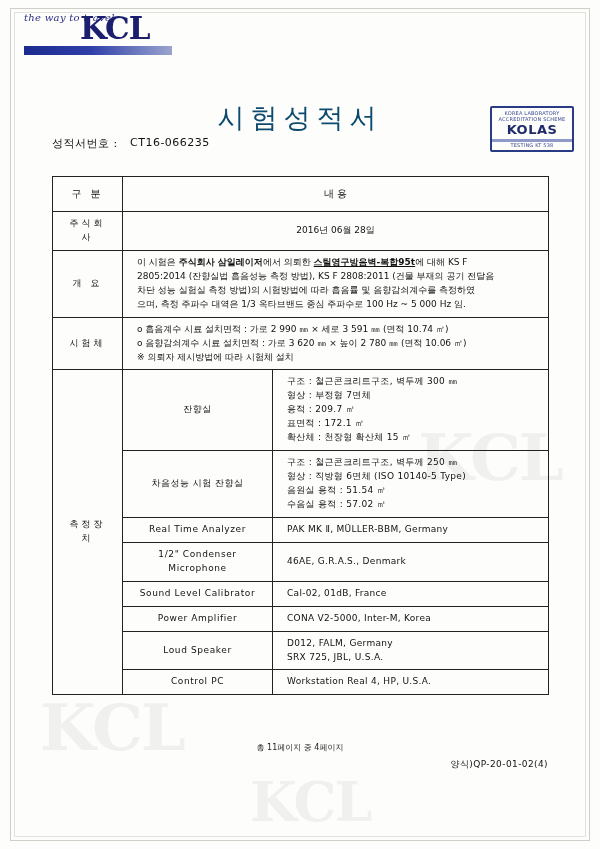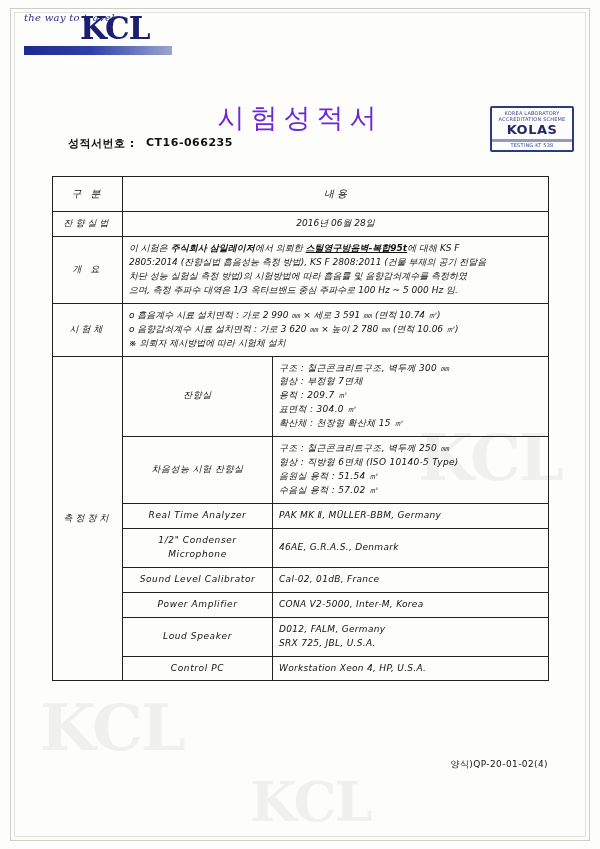--- a/index.html
+++ b/index.html
@@ -79,21 +79,21 @@
   
   .doc-title {
     position: absolute;
     top: 100px;
     left: 0;
     width: 600px;
     text-align: center;
     font-family: "DejaVu Sans", "Liberation Sans", sans-serif;
     font-size: 27px;
     letter-spacing: 6px;
-    color: #6d28d9;
+    color: #0c4a6e;
   }
 
   
   .marks {
     position: absolute;
     right: 28px;
     top: 106px;
     width: 160px;
     height: 48px;
   }
@@ -166,26 +166,25 @@
   .mark-kolas .bar {
     width: 100%;
     height: 3px;
     background: #8f9ac9;
     margin-top: 1px;
   }
 
   
   .report-no {
     position: absolute;
-    left: 68px;
+    left: 52px;
     top: 136px;
     font-size: 11px;
     color: #111;
     letter-spacing: 0.5px;
-    font-weight: bold;
   }
   .report-no .value {
     position: absolute;
     left: 78px;
     top: 0;
     white-space: nowrap;
   }
 
   
   table.main {
@@ -193,24 +192,23 @@
     left: 52px;
     top: 176px;
     width: 496px;
     border-collapse: collapse;
     table-layout: fixed;
     font-size: 9px;
     color: #111;
   }
   table.main td {
     border: 1px solid #222;
-    padding: 5px 6px;
+    padding: 5px 14px;
     vertical-align: middle;
     line-height: 1.55;
-    font-style: italic;
   }
   .c-label {
     text-align: center;
     letter-spacing: 3px;
     width: 70px;
   }
   .c-center {
     text-align: center;
   }
   .hdr td {
@@ -317,21 +315,21 @@
       <col style="width:150px">
       <col style="width:276px">
     </colgroup>
     <tbody>
       <tr class="hdr">
         <td class="c-label">구 분</td>
         <td class="c-center" colspan="2">내 용</td>
       </tr>
 
       <tr>
-        <td class="c-label">잔향실법</td>
+        <td class="c-label">주식회사</td>
         <td class="c-center" colspan="2">2016년 06월 28일</td>
       </tr>
 
       <tr>
         <td class="c-label">개 요</td>
         <td colspan="2">
           <span class="blk">
             <span>이 시험은 </span><span class="bold">주식회사 삼일레이저</span><span>에서 의뢰한 </span><span class="bold ul">스틸영구방음벽-복합95t</span><span>에 대해 KS F</span>
           </span>
           <span class="blk">2805:2014 (잔향실법 흡음성능 측정 방법), KS F 2808:2011 (건물 부재의 공기 전달음</span>
@@ -349,21 +347,21 @@
         </td>
       </tr>
 
       <tr>
         <td class="c-label" rowspan="8">측정장치</td>
         <td class="sub-label">잔향실</td>
         <td class="eq-val">
           <span class="blk">구조 : 철근콘크리트구조, 벽두께 300 ㎜</span>
           <span class="blk">형상 : 부정형 7면체</span>
           <span class="blk">용적 : 209.7 ㎥</span>
-          <span class="blk">표면적 : 304.0 ㎡</span>
+          <span class="blk">표면적 : 172.1 ㎡</span>
           <span class="blk">확산체 : 천장형 확산체 15 ㎡</span>
         </td>
       </tr>
 
       <tr>
         <td class="sub-label">차음성능 시험 잔향실</td>
         <td class="eq-val">
           <span class="blk">구조 : 철근콘크리트구조, 벽두께 250 ㎜</span>
           <span class="blk">형상 : 직방형 6면체 (ISO 10140-5 Type)</span>
           <span class="blk">음원실 용적 : 51.54 ㎥</span>
@@ -394,20 +392,21 @@
       <tr>
         <td class="eq-name">Loud Speaker</td>
         <td class="eq-val">
           <span class="blk">D012, FALM, Germany</span>
           <span class="blk">SRX 725, JBL, U.S.A.</span>
         </td>
       </tr>
 
       <tr>
         <td class="eq-name">Control PC</td>
-        <td class="eq-val">Workstation Xeon 4, HP, U.S.A.</td>
+        <td class="eq-val">Workstation Real 4, HP, U.S.A.</td>
       </tr>
     </tbody>
   </table>
 
+  <div class="footer-center">총 11페이지 중 4페이지</div>
   <div class="footer-right">양식)QP-20-01-02(4)</div>
 
 </div>
 
 </body></html>

